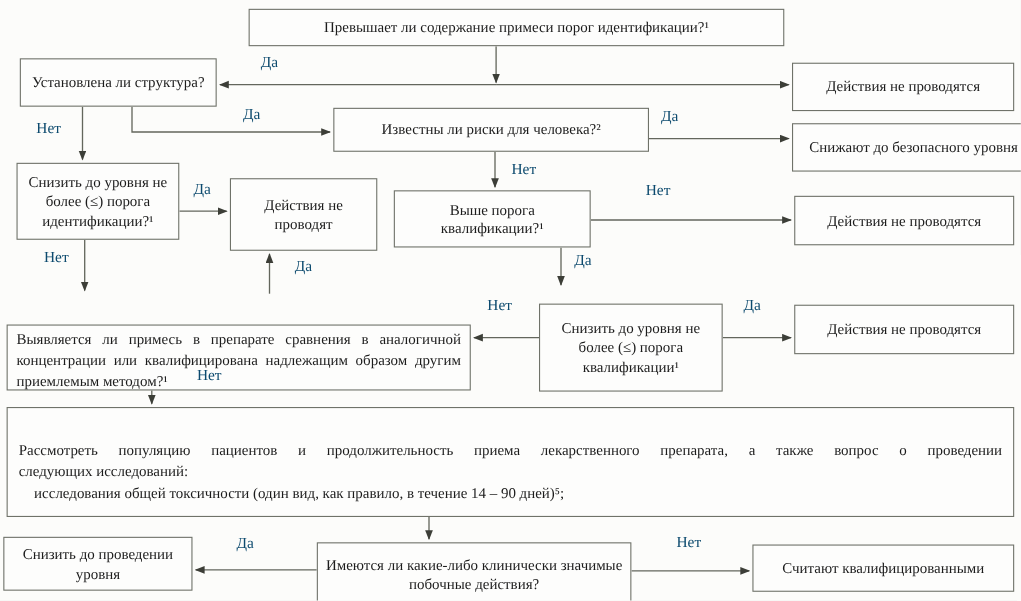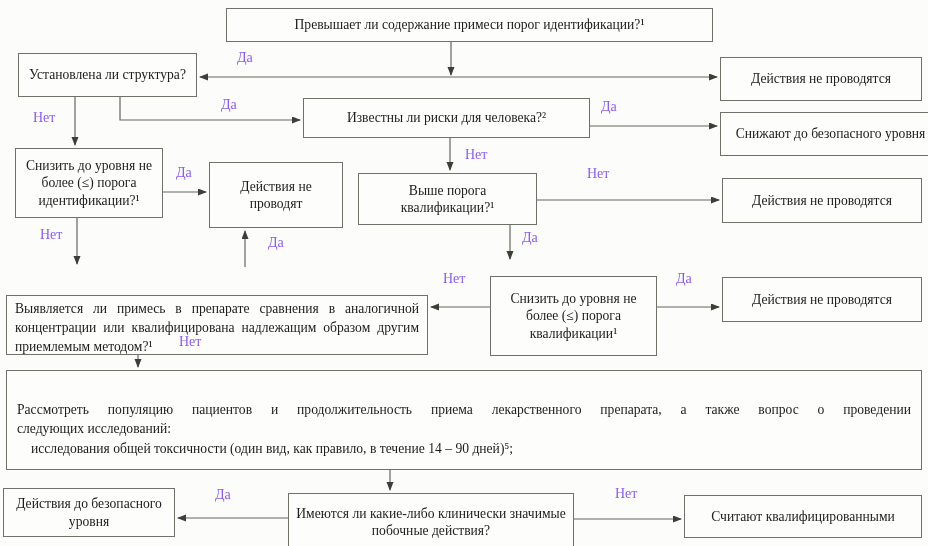--- a/index.html
+++ b/index.html
@@ -10,21 +10,21 @@
   }
   svg.connectors { position:absolute; left:0; top:0; width:928px; height:546px; z-index:1; }
   .node {
     position:absolute; box-sizing:border-box; z-index:2;
     border:1px solid #6f7269; background:#fdfdfc;
     display:flex; align-items:center; justify-content:center;
     text-align:center; font-size:13.6px; line-height:1.28; color:#1c1c1c;
     padding:2px 6px;
   }
   .elabel {
-    position:absolute; z-index:3; font-size:14px; color:#8b5cf6; background:transparent;
+    position:absolute; z-index:3; font-size:14px; color:#0c4a6e; background:transparent;
   }
   
   #n1  { left:226px; top:8px;   width:487px; height:34px;font-family:Liberation Serif, serif; }
   #n2  { left:18px;  top:53px;  width:179px; height:44px; }
   #n3  { left:720px; top:57px;  width:202px; height:44px; }
   #n4  { left:720px; top:112px; width:221px; height:44px; }
   #n5  { left:303px; top:98px;  width:287px; height:40px; }
   #n6  { left:15px;  top:148px; width:148px; height:70px; }
   #n7  { left:209px; top:162px; width:134px; height:66px; }
   #n8  { left:358px; top:173px; width:179px; height:52px; }
@@ -103,21 +103,21 @@
   <div class="node" id="n10">Выявляется ли примесь в препарате сравнения в аналогичной концентрации или квалифицирована надлежащим образом другим приемлемым методом?¹</div>
   <div class="node" id="n11">Снизить до уровня не более (≤) порога квалификации¹</div>
   <div class="node" id="n12">Действия не проводятся</div>
 
   <div class="node" id="n13">
     <span class="jline">Рассмотреть популяцию пациентов и продолжительность приема лекарственного препарата, а также вопрос о проведении</span>
     <span class="pline">следующих исследований:</span>
     <span class="item">исследования общей токсичности (один вид, как правило, в течение 14 – 90 дней)⁵;</span>
   </div>
 
-  <div class="node" id="n14">Действия до безопасного уровня</div>
+  <div class="node" id="n14">Снизить до проведении уровня</div>
   <div class="node" id="n15">Имеются ли какие-либо клинически значимые побочные действия?</div>
   <div class="node" id="n16">Считают квалифицированными</div>
 
   <span class="elabel" id="l-yes1">Да</span>
   <span class="elabel" id="l-no1">Нет</span>
   <span class="elabel" id="l-yes2">Да</span>
   <span class="elabel" id="l-yes3">Да</span>
   <span class="elabel" id="l-no2">Нет</span>
   <span class="elabel" id="l-yes4">Да</span>
   <span class="elabel" id="l-no3">Нет</span>

